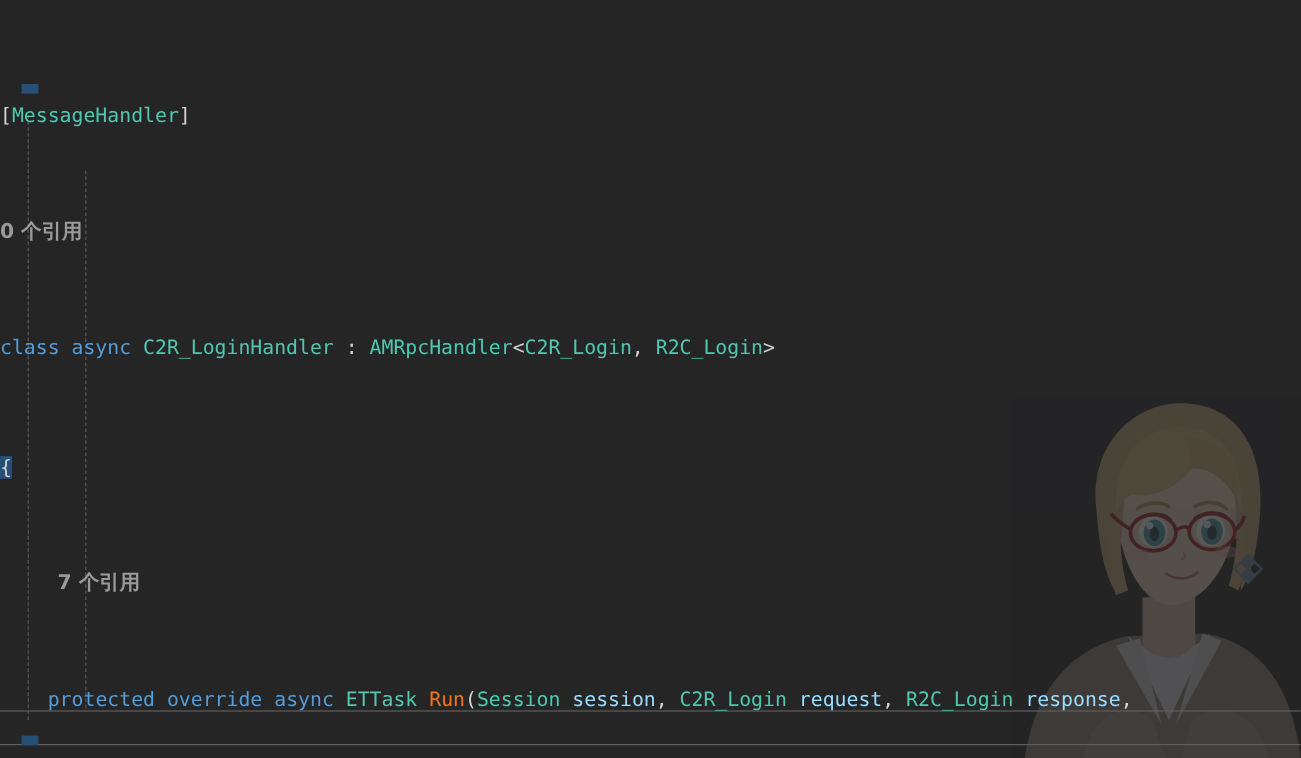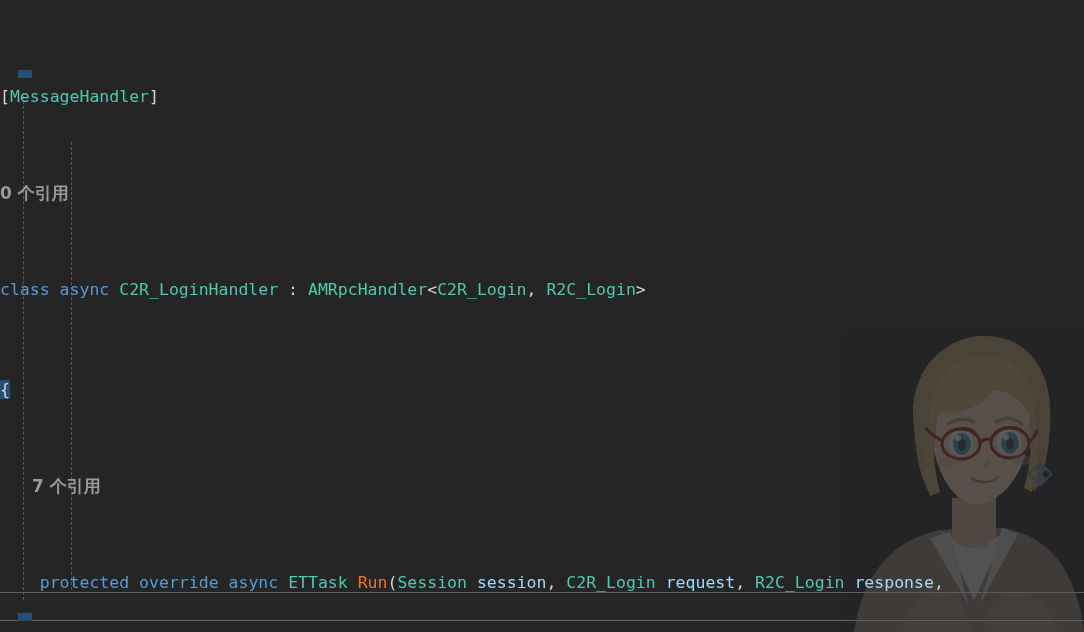--- a/index.html
+++ b/index.html
@@ -189,21 +189,21 @@
   <div id="code">
 
     <div class="line"><span class="pun">[</span><span class="typ">MessageHandler</span><span class="pun">]</span></div>
 
     <div class="codelens">0 个引用</div>
 
     <div class="line"><span class="kw">class</span> <span class="kw">async</span> <span class="typ">C2R_LoginHandler</span> <span class="pun">:</span> <span class="typ">AMRpcHandler</span><span class="pun">&lt;</span><span class="typ">C2R_Login</span><span class="pun">,</span> <span class="typ">R2C_Login</span><span class="pun">&gt;</span></div>
 
     <div class="line"><span class="sel">{</span></div>
 
-    <div class="codelens" style="padding-left:32px;">7 个引用</div>
+    <div class="codelens" style="padding-left:48px;">7 个引用</div>
 
     <div class="line">    <span class="kw">protected</span> <span class="kw">override</span> <span class="kw">async</span> <span class="typ">ETTask</span> <span class="mth">Run</span><span class="pun">(</span><span class="typ">Session</span> <span class="id">session</span><span class="pun">,</span> <span class="typ">C2R_Login</span> <span class="id">request</span><span class="pun">,</span> <span class="typ">R2C_Login</span> <span class="id">response</span><span class="pun">,</span></div>
 
     
 
     
 
     
 
     

